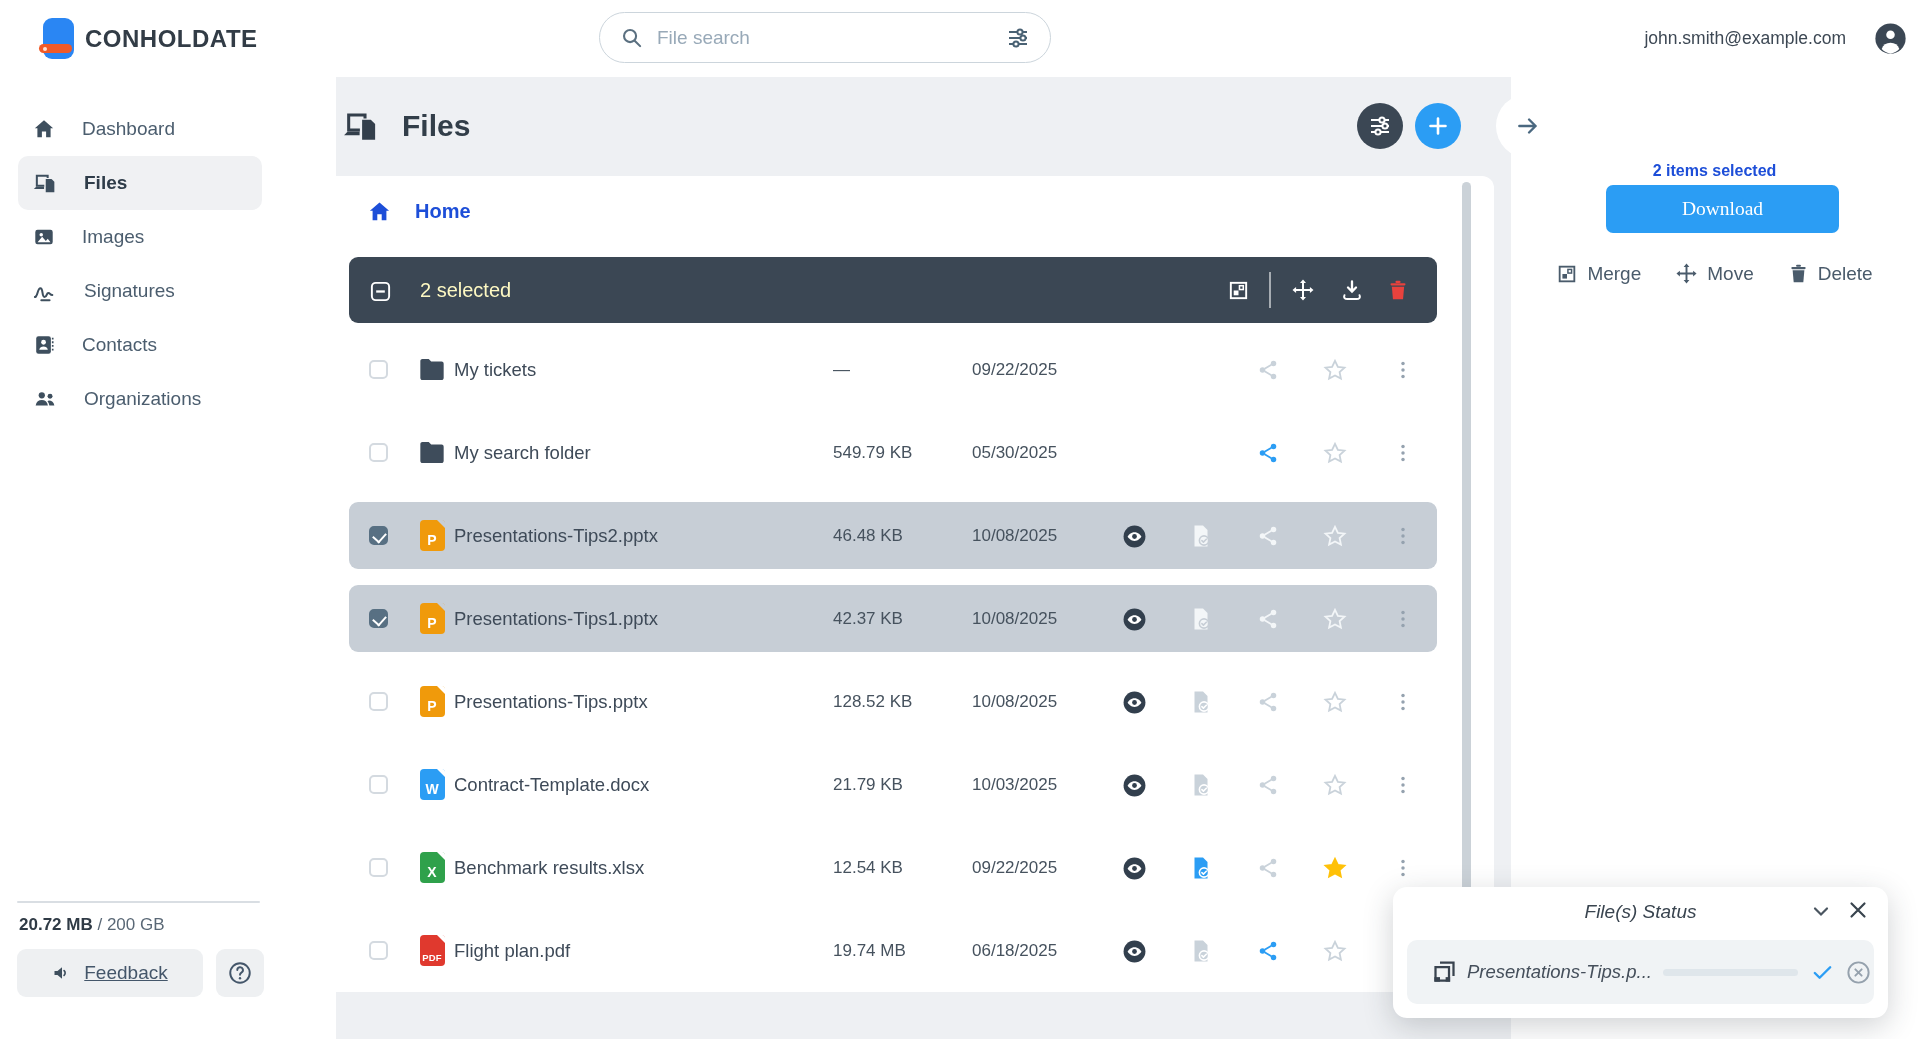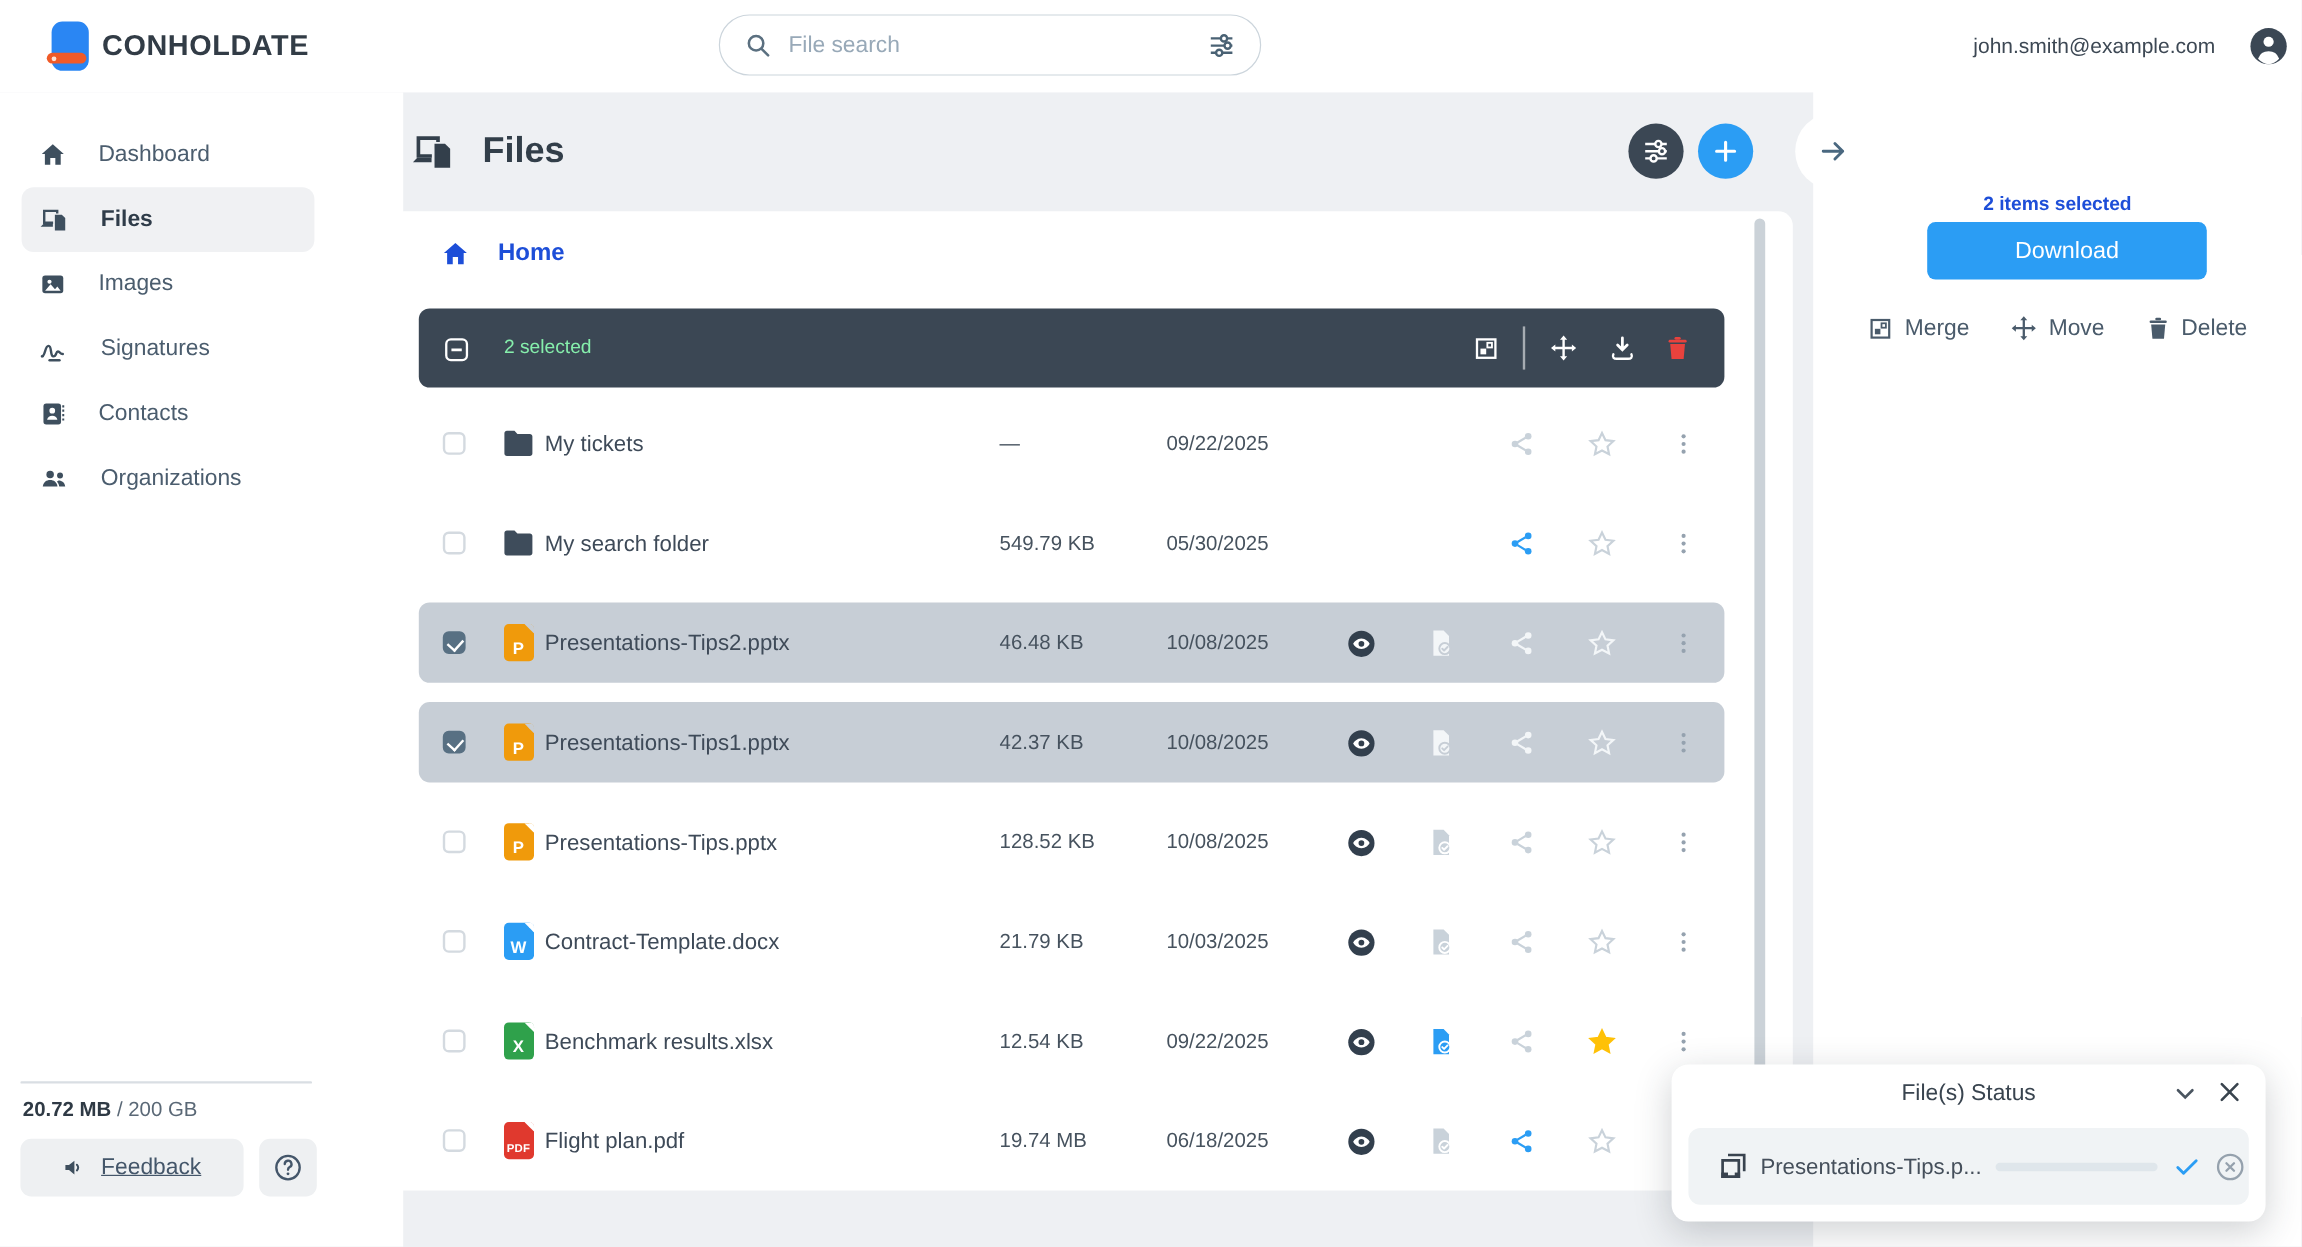--- a/index.html
+++ b/index.html
@@ -41,21 +41,21 @@
   .filter-fab { position:absolute; left:1077px; top:26px; width:46px; height:46px; border-radius:50%; background:#3b4754; border:none; display:flex; align-items:center; justify-content:center; cursor:pointer; }
   .add-fab { position:absolute; left:1135px; top:26px; width:46px; height:46px; border-radius:50%; background:#2b9df4; border:none; display:flex; align-items:center; justify-content:center; cursor:pointer; }
 
   .card { position:absolute; left:42px; top:99px; width:1172px; height:816px; background:#fff; border-radius:12px; }
   .breadcrumb { position:absolute; left:46px; top:24px; display:flex; align-items:center; gap:24px; color:#1d4ed8; }
   .breadcrumb-label { font-size:20px; font-weight:700; }
   .scroll-thumb { position:absolute; left:1140px; top:6px; width:9px; height:802px; border-radius:5px; background:#cbd2d8; }
 
   .sel-toolbar { position:absolute; left:27px; top:81px; width:1088px; height:66px; background:#3b4754; border-radius:9px; }
   .sel-toolbar .minus-box { position:absolute; left:20px; top:23px; cursor:pointer; }
-  .sel-count { position:absolute; left:71px; top:0; line-height:66px; color:#86efac; font-size:16px; }
+  .sel-count { position:absolute; left:71px; top:0; line-height:66px; color:#fef9c3; font-size:20px; }
   .tb-ic { position:absolute; top:15px; width:36px; height:36px; display:flex; align-items:center; justify-content:center; cursor:pointer; color:#fff; }
   .tb-divider { position:absolute; left:920px; top:15px; width:1.5px; height:36px; background:rgba(255,255,255,.55); }
 
   .rows { position:absolute; left:0; top:160px; width:1172px; }
   .row { --rowbg:#fff; position:relative; width:1088px; height:67px; margin:0 0 16px 27px; border-radius:9px; }
   .row.selected { background:#c7ced6; --rowbg:#c7ced6; }
   .checkbox { position:absolute; left:20px; top:24px; width:19px; height:19px; border:2px solid #d4dae0; border-radius:5px; background:#fff; cursor:pointer; }
   .checkbox.checked { background:#587083; border-color:#587083; }
   .checkbox.checked::after { content:""; position:absolute; left:4px; top:2px; width:7px; height:10px; border:solid #fff; border-width:0 2.4px 2.4px 0; transform:rotate(42deg); }
   .file-glyph { position:absolute; left:68px; top:18px; width:30px; height:31px; display:flex; align-items:center; justify-content:center; }
@@ -74,26 +74,26 @@
   .icbtn.star-active { color:#ffc107 !important; }
   .icbtn.star-active .star-path { fill:currentColor; }
   .kebab { color:#95a2af !important; }
   .p-eye { left:766px; } .p-fc { left:833px; } .p-share { left:900px; } .p-star { left:967px; } .p-kebab { left:1035px; }
   .star-path { fill:none; stroke:currentColor; stroke-width:1.8; }
 
   
   .right-panel { position:absolute; left:1511px; top:0; width:407px; height:1039px; background:#fff; z-index:2; }
   .panel-notch { position:absolute; left:1496px; top:94px; width:64px; height:64px; background:#fff; border-radius:50%; z-index:2; display:flex; align-items:center; justify-content:center; color:#4a6880; cursor:pointer; }
   .panel-count { position:absolute; left:0; top:114px; width:407px; text-align:center; font-size:16px; font-weight:700; color:#1d4ed8;margin-top:48px; }
-  .download-btn { position:absolute; left:95px; top:185px; width:233px; height:48px; background:#2b9df4; color:#fff; border:none; border-radius:7px; font-family:Liberation Sans, sans-serif; font-size:19.5px; cursor:pointer; }
+  .download-btn { position:absolute; left:95px; top:185px; width:233px; height:48px; background:#2b9df4; color:#fff; border:none; border-radius:7px; font-family:Liberation Serif, serif; font-size:19.5px; cursor:pointer; }
   .panel-actions { position:absolute; left:0; top:262px; width:407px; display:flex; justify-content:center; gap:34px; }
   .pa-item { display:flex; align-items:center; gap:9px; font-size:19px; color:#4a5b6b; cursor:pointer; }
 
   
-  .status-panel { position:absolute; left:1393px; top:887px; width:495px; height:131px; background:#fff; border-radius:14px; box-shadow:0 8px 30px rgba(40,50,60,.22); z-index:10; }
+  .status-panel { position:absolute; left:1393px; top:887px; width:495px; height:131px; background:#fff; border-radius:14px; box-shadow:0 8px 30px rgba(40,50,60,.22); z-index:10;font-style:italic; }
   .status-title { position:absolute; left:0; top:14px; width:495px; text-align:center; font-size:19px; color:#39444f; }
   .status-collapse { position:absolute; left:416px; top:12px; cursor:pointer; color:#4a5560; }
   .status-close { position:absolute; left:452px; top:10px; cursor:pointer; color:#39444e; }
   .status-row { position:absolute; left:14px; top:53px; width:467px; height:64px; background:#f0f3f5; border-radius:10px; }
   .status-file-icon { position:absolute; left:24px; top:18px; color:#39434f; }
   .status-fname { position:absolute; left:60px; top:0; line-height:64px; font-size:18.5px; color:#454f5b; }
   .progress-track { position:absolute; left:256px; top:29px; width:135px; height:7px; border-radius:4px; background:#dfe6eb; overflow:hidden; }
   .progress-fill { height:100%; background:#2b9df4; border-radius:4px; }
   .status-check { position:absolute; left:404px; top:21px; color:#2b9df4; }
   .status-cancel { position:absolute; left:438px; top:19px; color:#95a1ad; cursor:pointer; }

